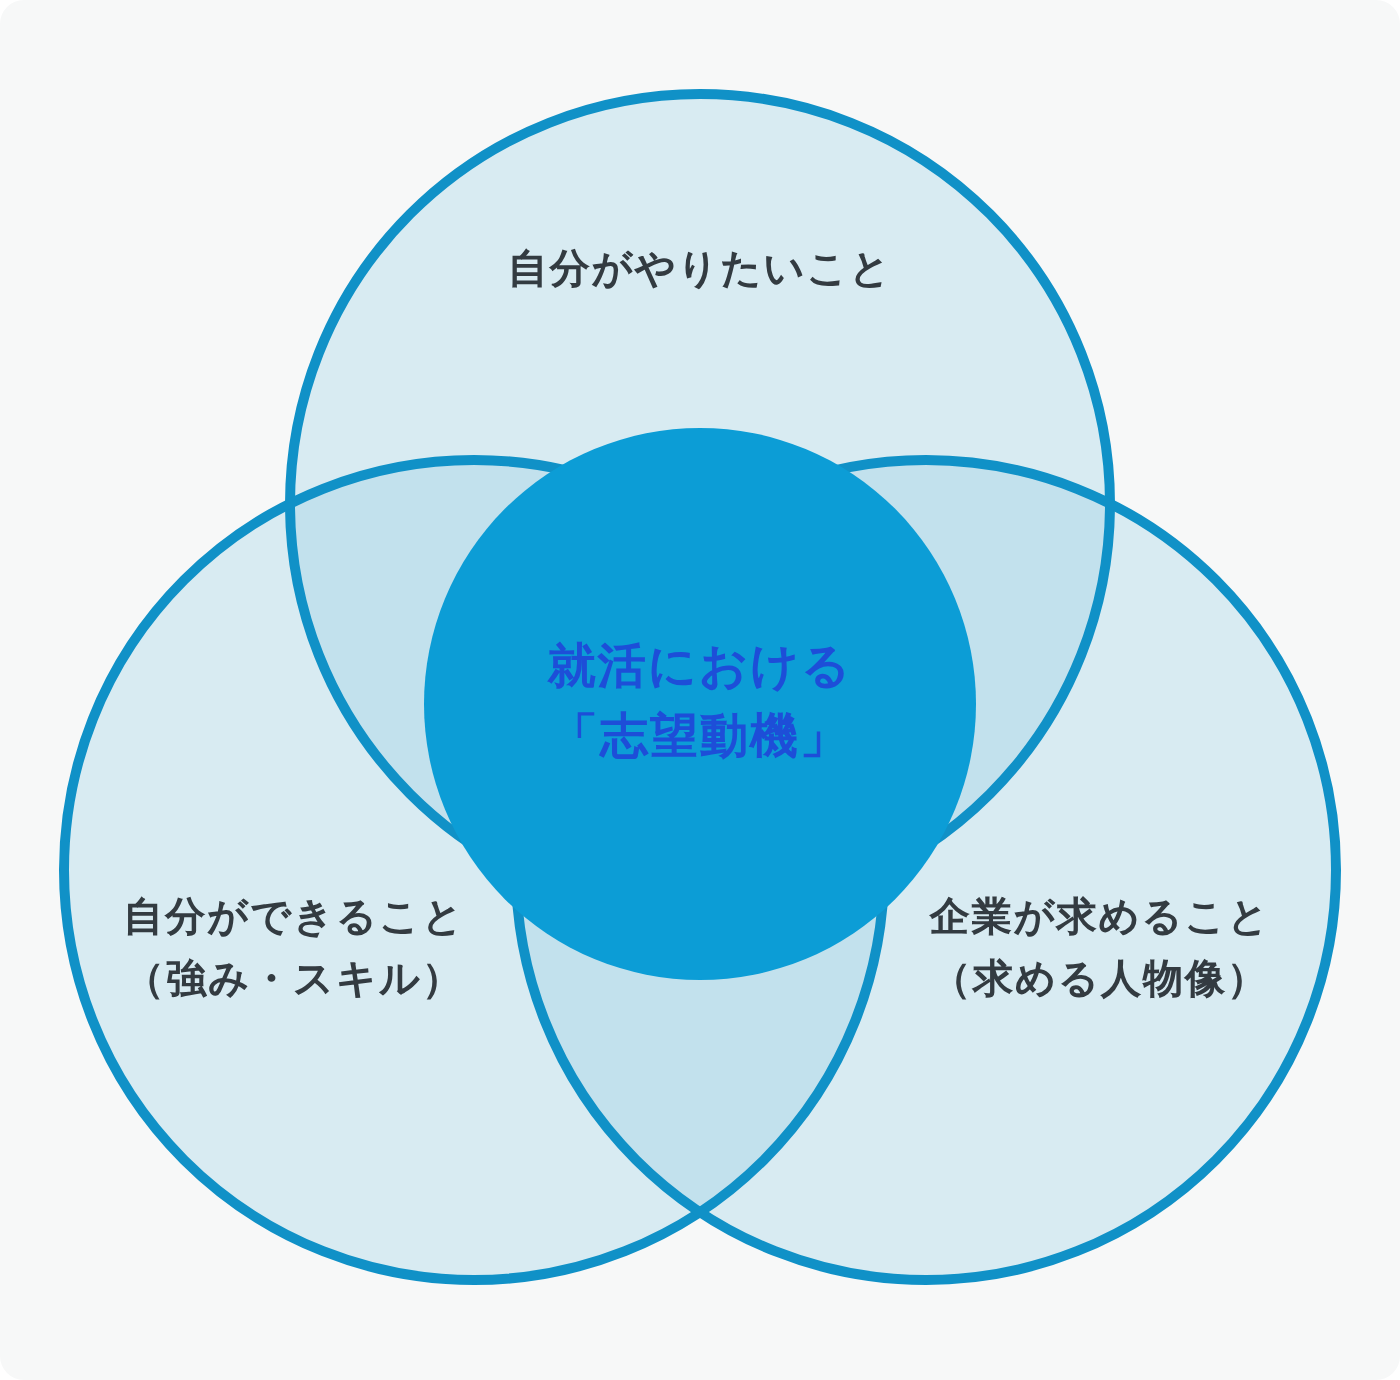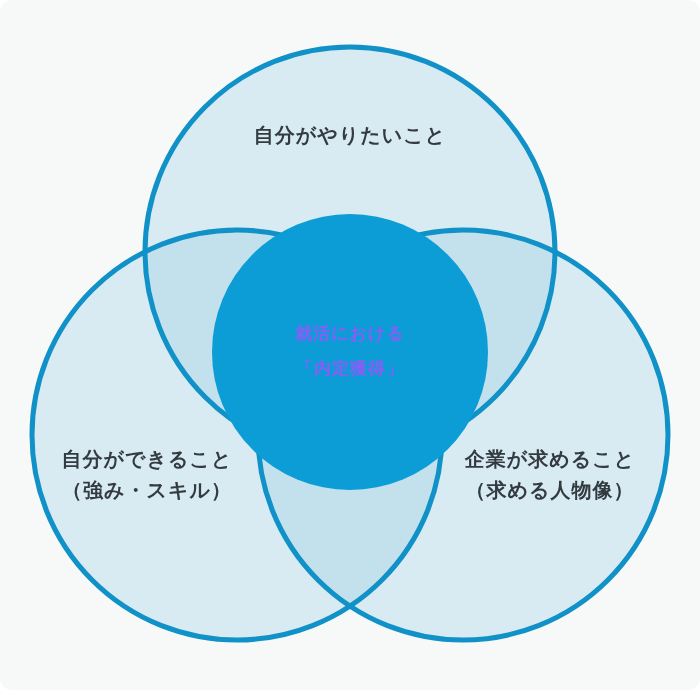--- a/index.html
+++ b/index.html
@@ -30,22 +30,22 @@
     line-height: 31px;
     letter-spacing: 1px;
     white-space: nowrap;
   }
   .label span { display: block; }
   .label-top    { left: 150px;  top: 120px; }
   .label-left   { left: -53px;  top: 444px; }
   .label-right  { left: 350px;  top: 444px; }
   .label-center {
     left: 150px; top: 316px;
-    color: #8b5cf6;
-    font-size: 17px;
+    color: #1d4ed8;
+    font-size: 24px;
     line-height: 35px;
     letter-spacing: 1px;
   }
 </style>
 </head>
 <body>
 
 <div class="panel">
 
   <svg width="700" height="690" viewBox="0 0 700 690">
@@ -74,16 +74,16 @@
     <span>（強み・スキル）</span>
   </div>
 
   <div class="label label-right">
     <span>企業が求めること</span>
     <span>（求める人物像）</span>
   </div>
 
   <div class="label label-center">
     <span>就活における</span>
-    <span>「内定獲得」</span>
+    <span>「志望動機」</span>
   </div>
 
 </div>
 
 </body></html>

